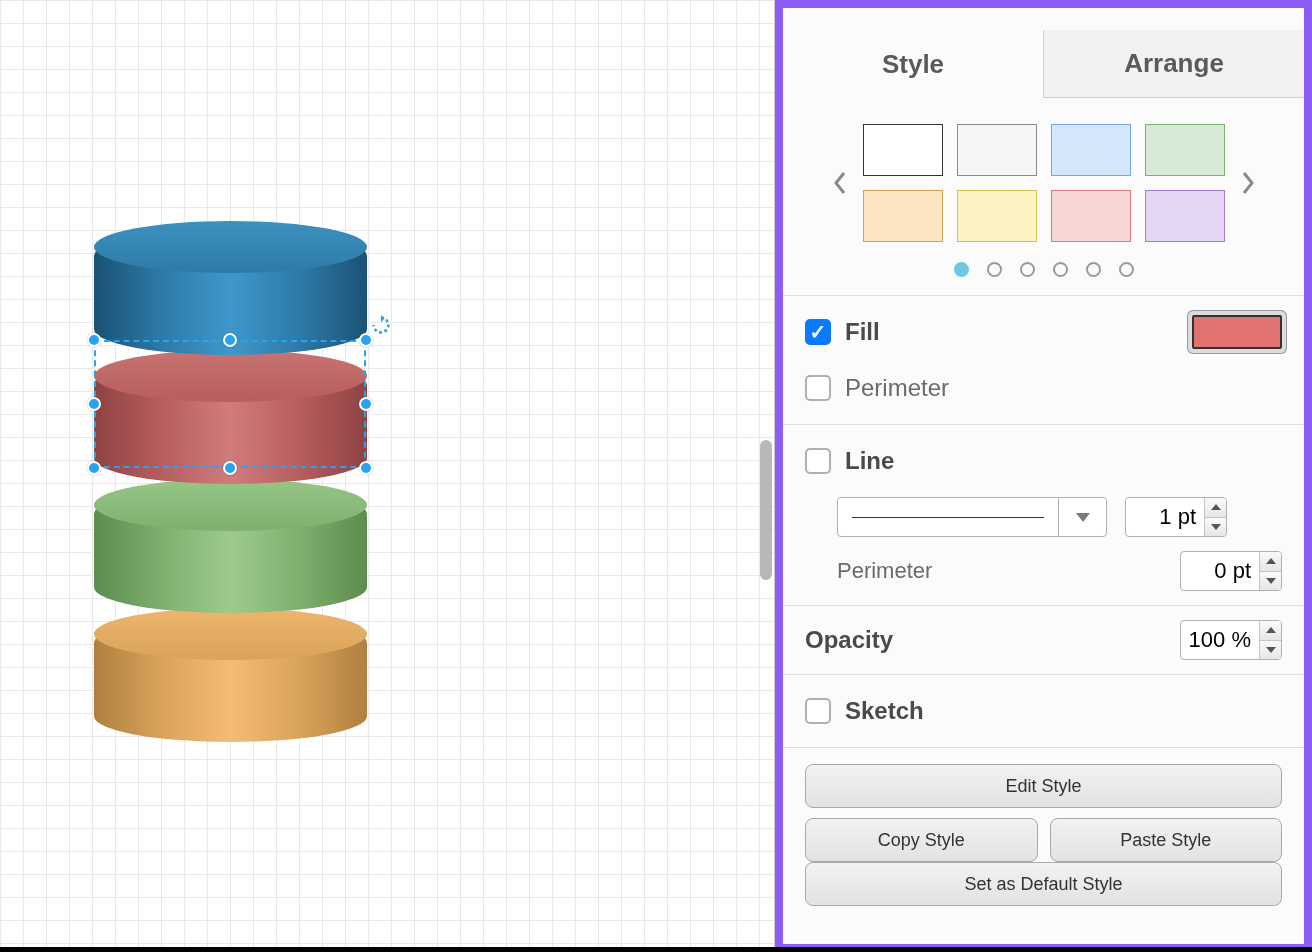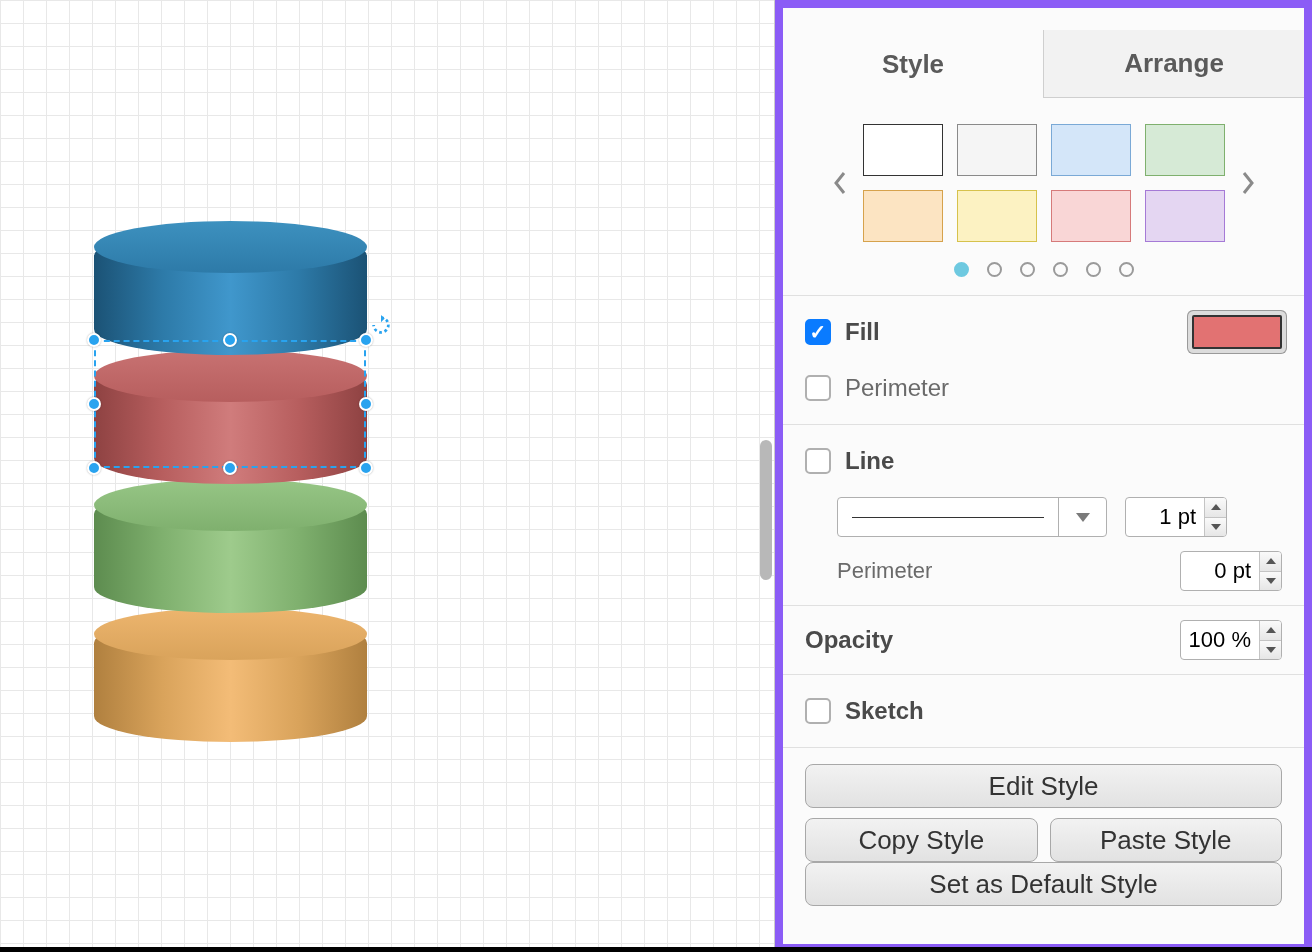--- a/index.html
+++ b/index.html
@@ -99,21 +99,21 @@
     .perimeter-row .plabel{ font-size:22px; color:#6a6a6a; flex:1;}
     
     .opacity-row { display:flex; align-items:center;}
     .opacity-row .prop-label{ flex:1;}
     
     .check-pair { display:flex; gap: 50px;}
     .check-pair .prop-row{ flex:1;}
     
     
     .buttons-section { padding: 16px 22px;}
-    .btn { height: 44px; border: 1px solid #a8a8a8; border-radius: 8px; background: linear-gradient(#f2f2f2,#e2e2e2); font-size: 26px; color:#333; cursor:pointer; display:flex; align-items:center; justify-content:center;}
+    .btn { height: 44px; border: 1px solid #a8a8a8; border-radius: 8px; background: linear-gradient(#f2f2f2,#e2e2e2); font-size: 18px; color:#333; cursor:pointer; display:flex; align-items:center; justify-content:center;}
     .btn-row { display:flex; gap: 12px; margin-top: 10px;}
     .btn-row .btn{ flex:1;}
     .btn-full{ width:100%;}
     
     
     .bottom-bar { position:absolute; bottom:0; left:0; right:0; height:5px; background:#000;}
   </style>
 </head>
 <body>
 

